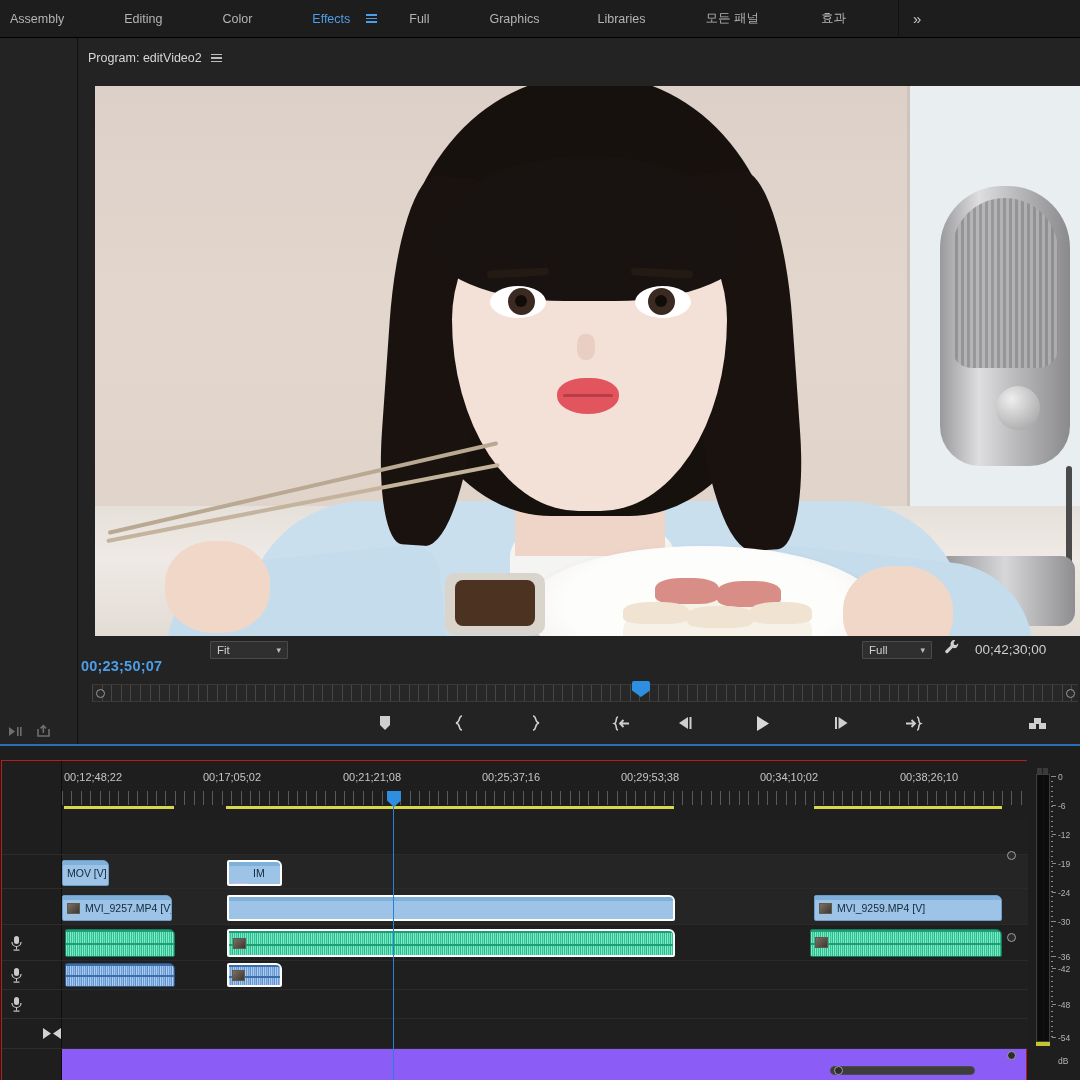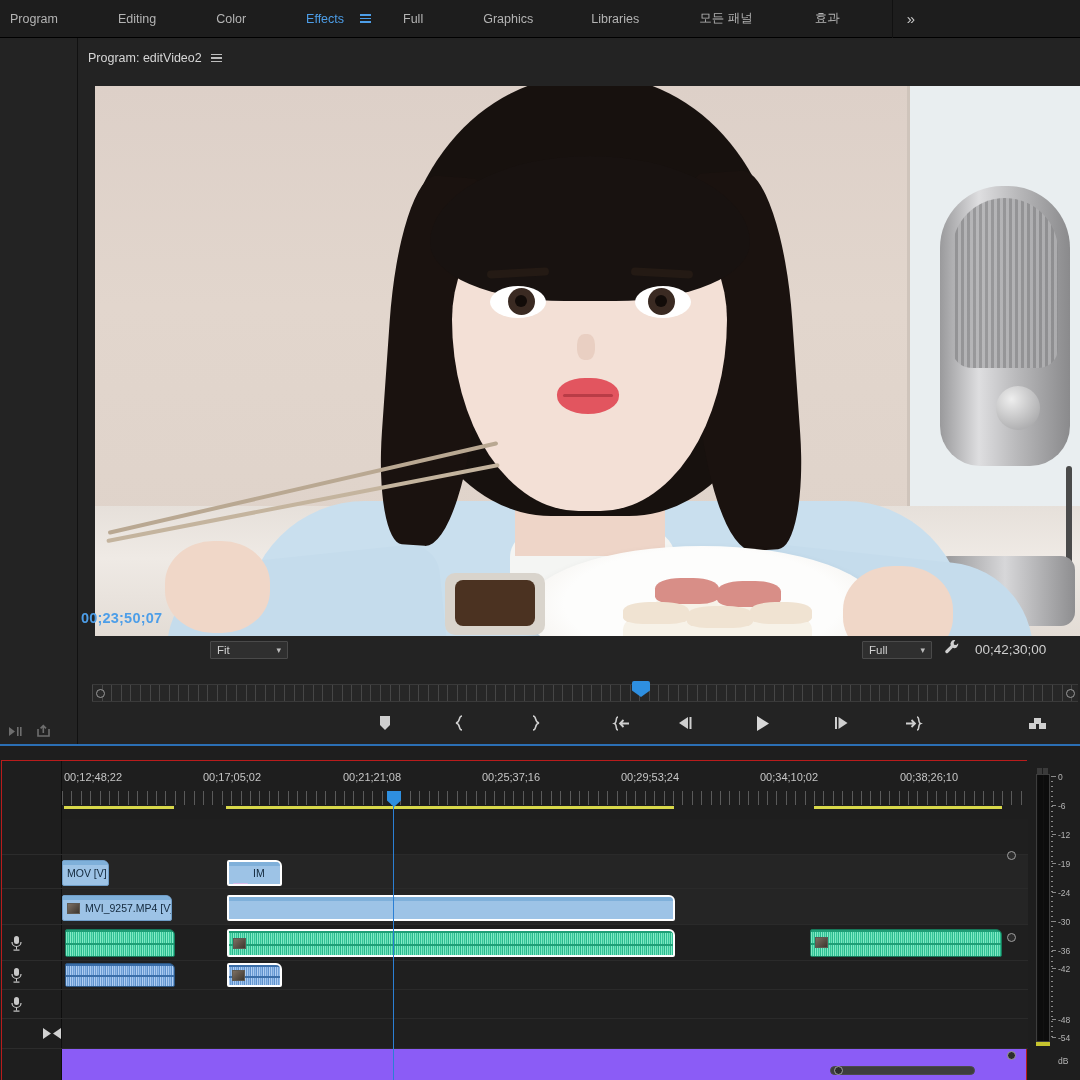--- a/index.html
+++ b/index.html
@@ -244,21 +244,21 @@
 
   svg { display:block; }
 </style>
 </head>
 <body>
 
 <div id="app">
 
   <div class="workspace-bar">
     <div class="ws-item">
-        <span>Program</span>
+        <span>Assembly</span>
       </div>
     <div class="ws-item" style="margin-left:40px;">
         <span>Editing</span>
       </div>
     <div class="ws-item" style="margin-left:40px;">
         <span>Color</span>
       </div>
     <div class="ws-item active" style="margin-left:40px;">
         <span>Effects</span>
       </div>
@@ -367,21 +367,21 @@
         <div class="dish"></div>
         <div class="dish-in"></div>
 
         <div class="chopsticks"></div>
         <div class="chopsticks2"></div>
         <div class="hand-l"></div>
         <div class="hand-r"></div>
       </div>
     </div>
 
-    <div class="tc-current" style="left:3px;top:572px;">00;23;50;07</div>
+    <div class="tc-current" style="left:3px;top:620px;">00;23;50;07</div>
     <div class="sel-box" id="fit-select" style="left:132px;top:603px;">
       <span>Fit</span>
       <span class="chev">▾</span>
     </div>
     <div class="sel-box" id="quality-select" style="left:784px;top:603px;">
       <span>Full</span>
       <span class="chev">▾</span>
     </div>
     <div class="wrench" style="left:866px;top:601px;">
       <svg width="17" height="17" viewBox="0 0 17 17">
@@ -497,21 +497,21 @@
               </svg>
           </span>
         </div>
       </div>
 
       <div class="ruler">
         <div class="ruler-label" style="left:2px;">00;12;48;22</div>
         <div class="ruler-label" style="left:141px;">00;17;05;02</div>
         <div class="ruler-label" style="left:281px;">00;21;21;08</div>
         <div class="ruler-label" style="left:420px;">00;25;37;16</div>
-        <div class="ruler-label" style="left:559px;">00;29;53;24</div>
+        <div class="ruler-label" style="left:559px;">00;29;53;38</div>
         <div class="ruler-label" style="left:698px;">00;34;10;02</div>
         <div class="ruler-label" style="left:838px;">00;38;26;10</div>
         <div class="ruler-ticks"></div>
         <div class="workarea" style="left:2px;  width:110px;"></div>
         <div class="workarea" style="left:164px;width:448px;"></div>
         <div class="workarea" style="left:752px;width:188px;"></div>
       </div>
 
       <div class="tracks">
         <div class="track-row dark" style="top:0px;  height:36px;"></div>
@@ -539,20 +539,27 @@
         <div class="clip" style="left:0px;top:76px;width:110px;height:26px;">
           <div class="clip-top-band"></div>
           <div class="clip-label">
             <span class="thumb"></span>
             <span>MVI_9257.MP4 [V]</span>
           </div>
         </div>
         <div class="clip selected" style="left:165px;top:76px;width:448px;height:26px;">
           <div class="clip-top-band"></div>
         </div>
+        <div class="clip" style="left:752px;top:76px;width:188px;height:26px;">
+          <div class="clip-top-band"></div>
+          <div class="clip-label">
+            <span class="thumb"></span>
+            <span>MVI_9259.MP4 [V]</span>
+          </div>
+        </div>
 
         <div class="aclip green" style="left:3px;top:110px;width:110px;height:28px;">
           <div class="wave g" style="top:2px;height:11px;"></div>
           <div class="wave g" style="top:15px;height:11px;"></div>
         </div>
         <div class="aclip green sel" style="left:165px;top:110px;width:448px;height:28px;">
           <div class="wave g" style="top:2px;height:11px;"></div>
           <div class="wave g" style="top:15px;height:11px;"></div>
           <span class="thumb" style="position:absolute;left:4px;top:7px;"></span>
         </div>
@@ -612,29 +619,29 @@
             <span class="meter-tick-label">-19</span>
           </div>
         <div class="meter-tickrow" style="top:120px;">
             <span class="meter-tick-line"></span>
             <span class="meter-tick-label">-24</span>
           </div>
         <div class="meter-tickrow" style="top:149px;">
             <span class="meter-tick-line"></span>
             <span class="meter-tick-label">-30</span>
           </div>
-        <div class="meter-tickrow" style="top:178px;">
+        <div class="meter-tickrow" style="top:184px;">
             <span class="meter-tick-line"></span>
             <span class="meter-tick-label">-36</span>
           </div>
         <div class="meter-tickrow" style="top:196px;">
             <span class="meter-tick-line"></span>
             <span class="meter-tick-label">-42</span>
           </div>
-        <div class="meter-tickrow" style="top:247px;">
+        <div class="meter-tickrow" style="top:232px;">
             <span class="meter-tick-line"></span>
             <span class="meter-tick-label">-48</span>
           </div>
         <div class="meter-tickrow" style="top:265px;">
             <span class="meter-tick-line"></span>
             <span class="meter-tick-label">-54</span>
           </div>
         <div class="meter-tickrow" style="top:288px;">
             <span class="meter-tick-label">dB</span>
           </div>

